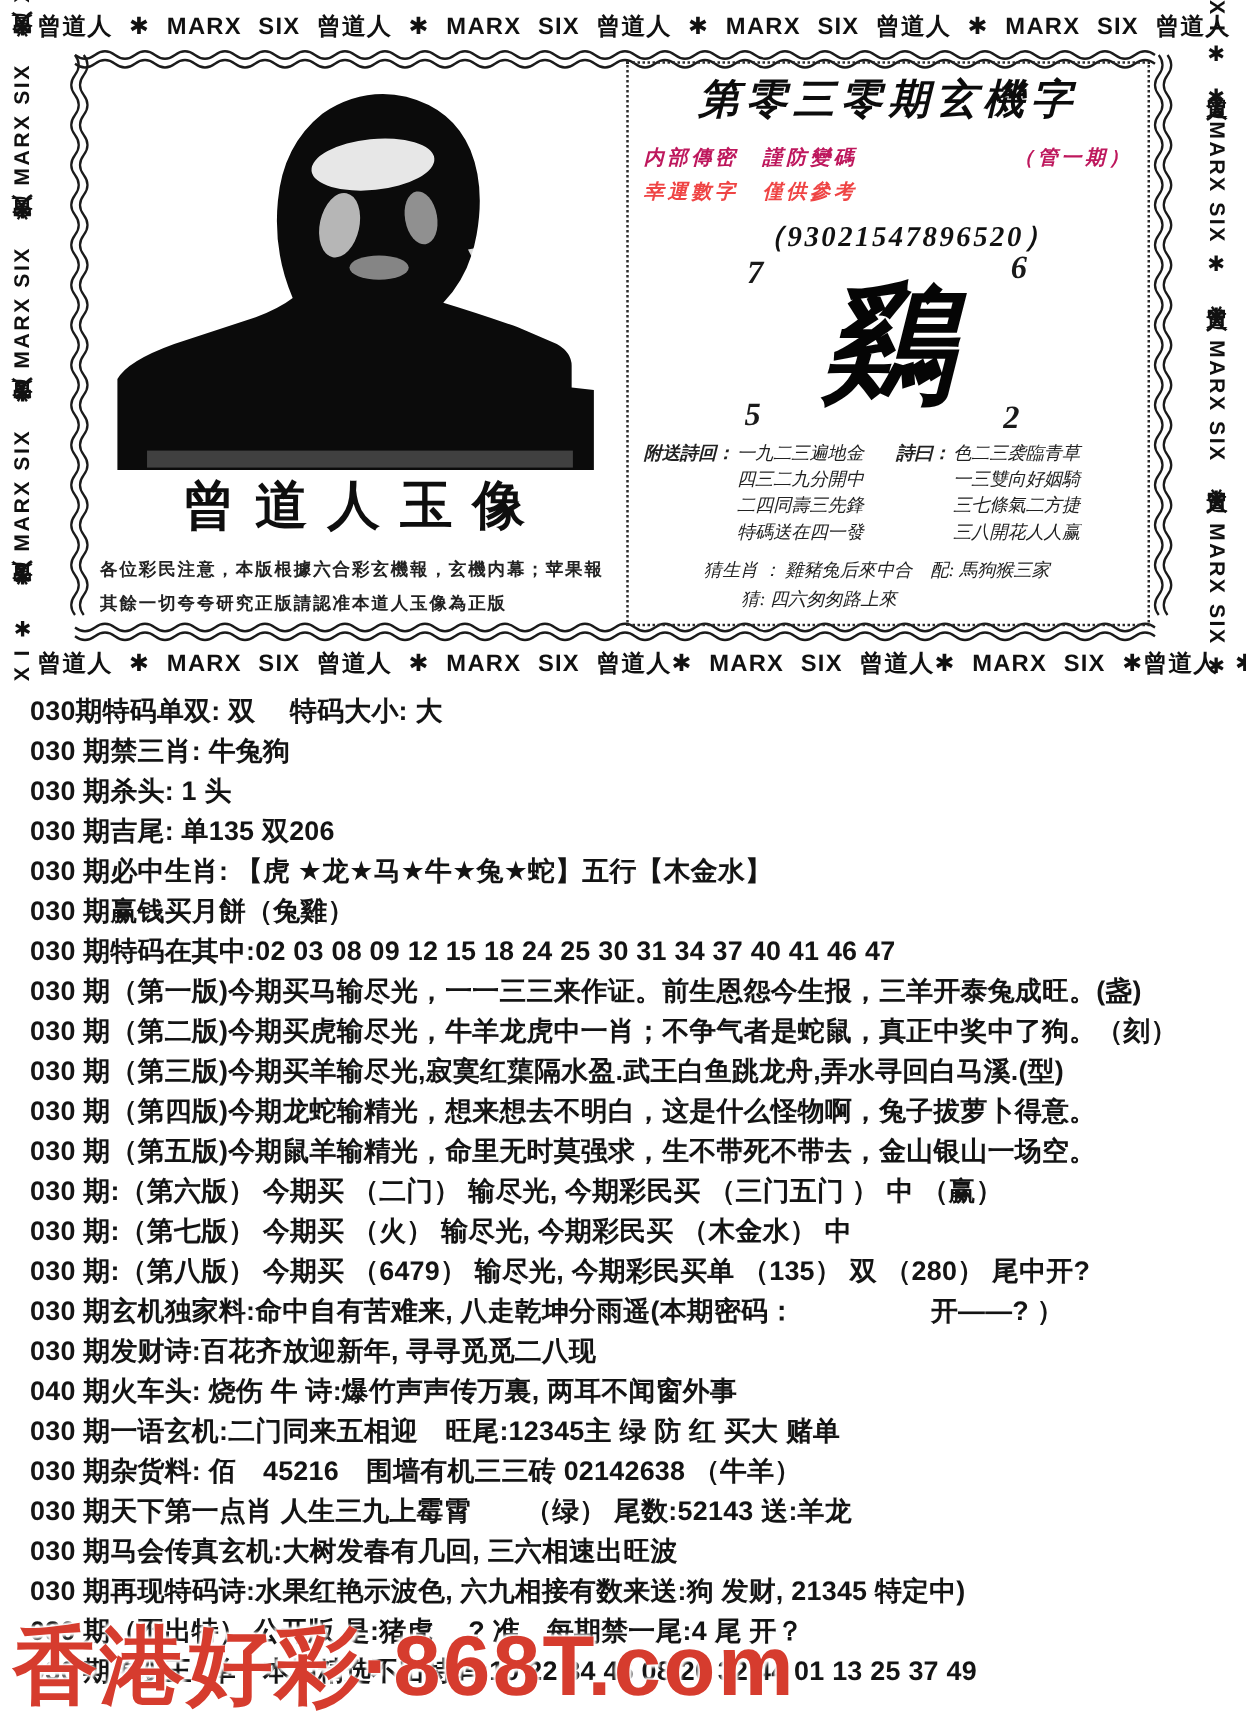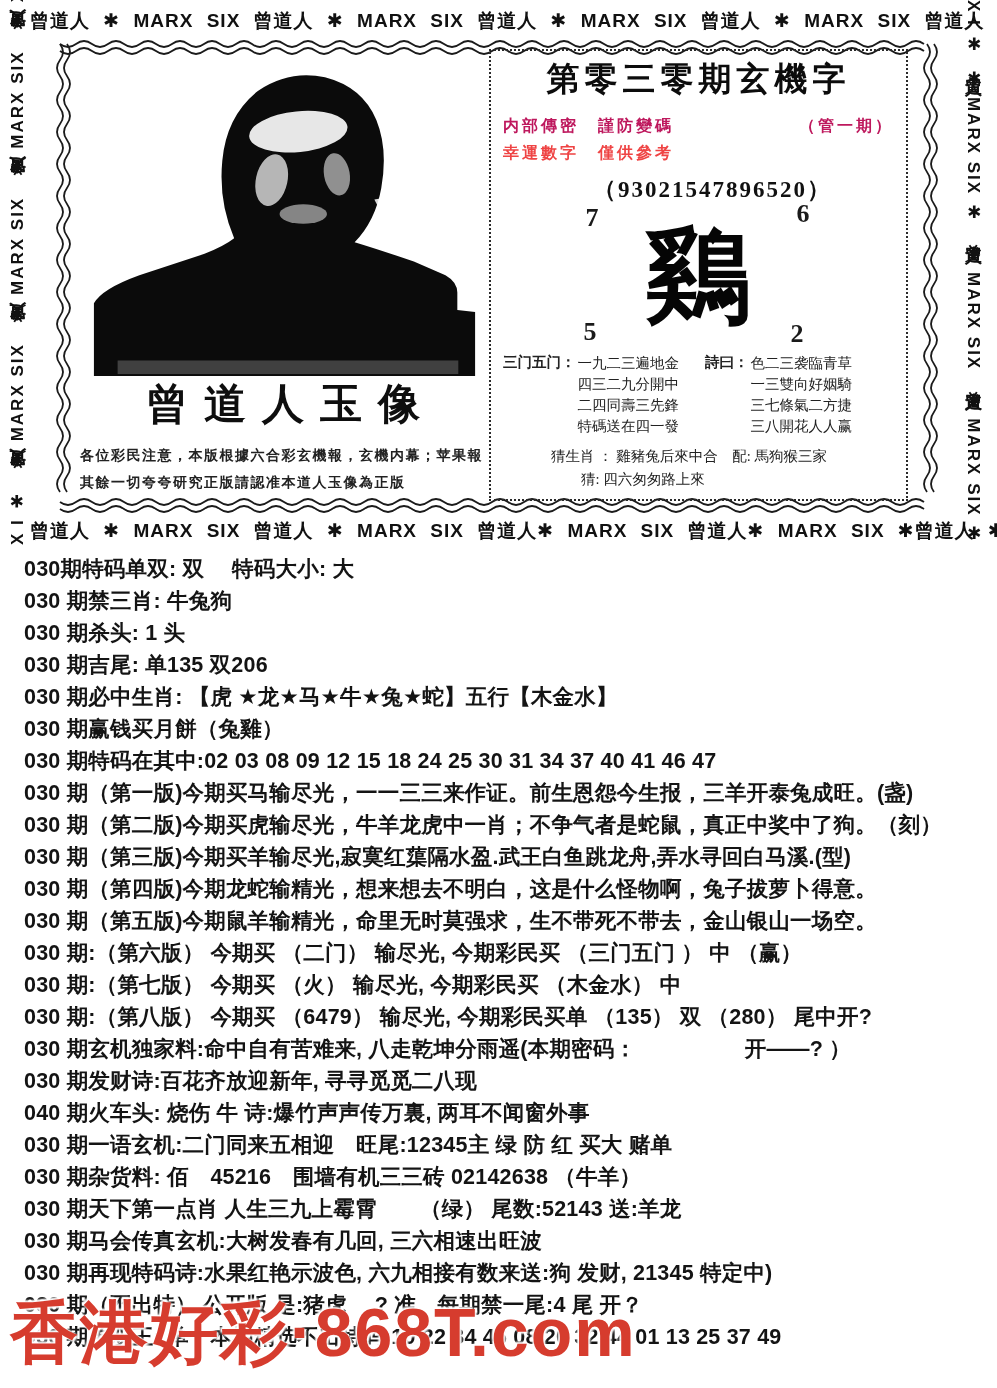--- a/index.html
+++ b/index.html
@@ -25,23 +25,23 @@
   .portrait svg{width:100%;height:100%;}
   .caption{position:absolute;left:96px;top:376px;width:390px;text-align:center;
            font-family:"Liberation Serif","DejaVu Serif",serif;font-size:42px;font-weight:bold;
            letter-spacing:16px;color:#0e0e0e;white-space:nowrap;}
   .notice{position:absolute;left:80px;width:400px;font-size:14px;color:#222;
           letter-spacing:1.5px;white-space:nowrap;font-weight:600;}
   .notice.n1{top:447px;}
   .notice.n2{top:474px;}
 
   
-  .panel{position:absolute;left:489px;top:49px;width:419px;height:452px;
+  .panel{position:absolute;left:501px;top:49px;width:419px;height:452px;
          border:2px dotted #2a2a2a;box-sizing:border-box;padding:4px 12px 0 12px;
-         font-family:"Liberation Serif","DejaVu Serif",serif;}
+         font-family:"Liberation Serif","DejaVu Serif",serif;font-style:italic;}
   .panel-title{text-align:center;font-size:33px;font-weight:bold;letter-spacing:5px;
                color:#0c0c0c;margin-top:2px;white-space:nowrap;}
   .panel-sub{display:flex;justify-content:space-between;font-size:16px;font-weight:bold;
              letter-spacing:3px;color:#be185d;margin-top:14px;white-space:nowrap;}
   .panel-sub2{font-size:16px;font-weight:bold;letter-spacing:3px;color:#ef4444;
               margin-top:6px;white-space:nowrap;}
   .serial{font-size:23px;font-weight:bold;letter-spacing:2px;color:#111;
           margin:10px 0 0 90px;white-space:nowrap;}
   .zodiac{position:relative;width:250px;height:138px;margin:2px auto 0 auto;}
   .zodiac .big{position:absolute;left:50%;top:50%;transform:translate(-50%,-50%);
@@ -113,21 +113,21 @@
     <div class="serial">（93021547896520）</div>
     <div class="zodiac">
       <span class="num tl">7</span>
       <span class="num tr">6</span>
       <span class="big">鷄</span>
       <span class="num bl">5</span>
       <span class="num br">2</span>
     </div>
     <div class="poems">
       <div class="poem">
-        <span class="lbl">三门五门：</span>
+        <span class="lbl">附送詩回：</span>
         <span class="pl">
           <div>一九二三遍地金</div>
           <div>四三二九分開中</div>
           <div>二四同壽三先鋒</div>
           <div>特碼送在四一發</div>
         </span>
       </div>
       <div class="poem">
         <span class="lbl">詩曰：</span>
         <span class="pl">

